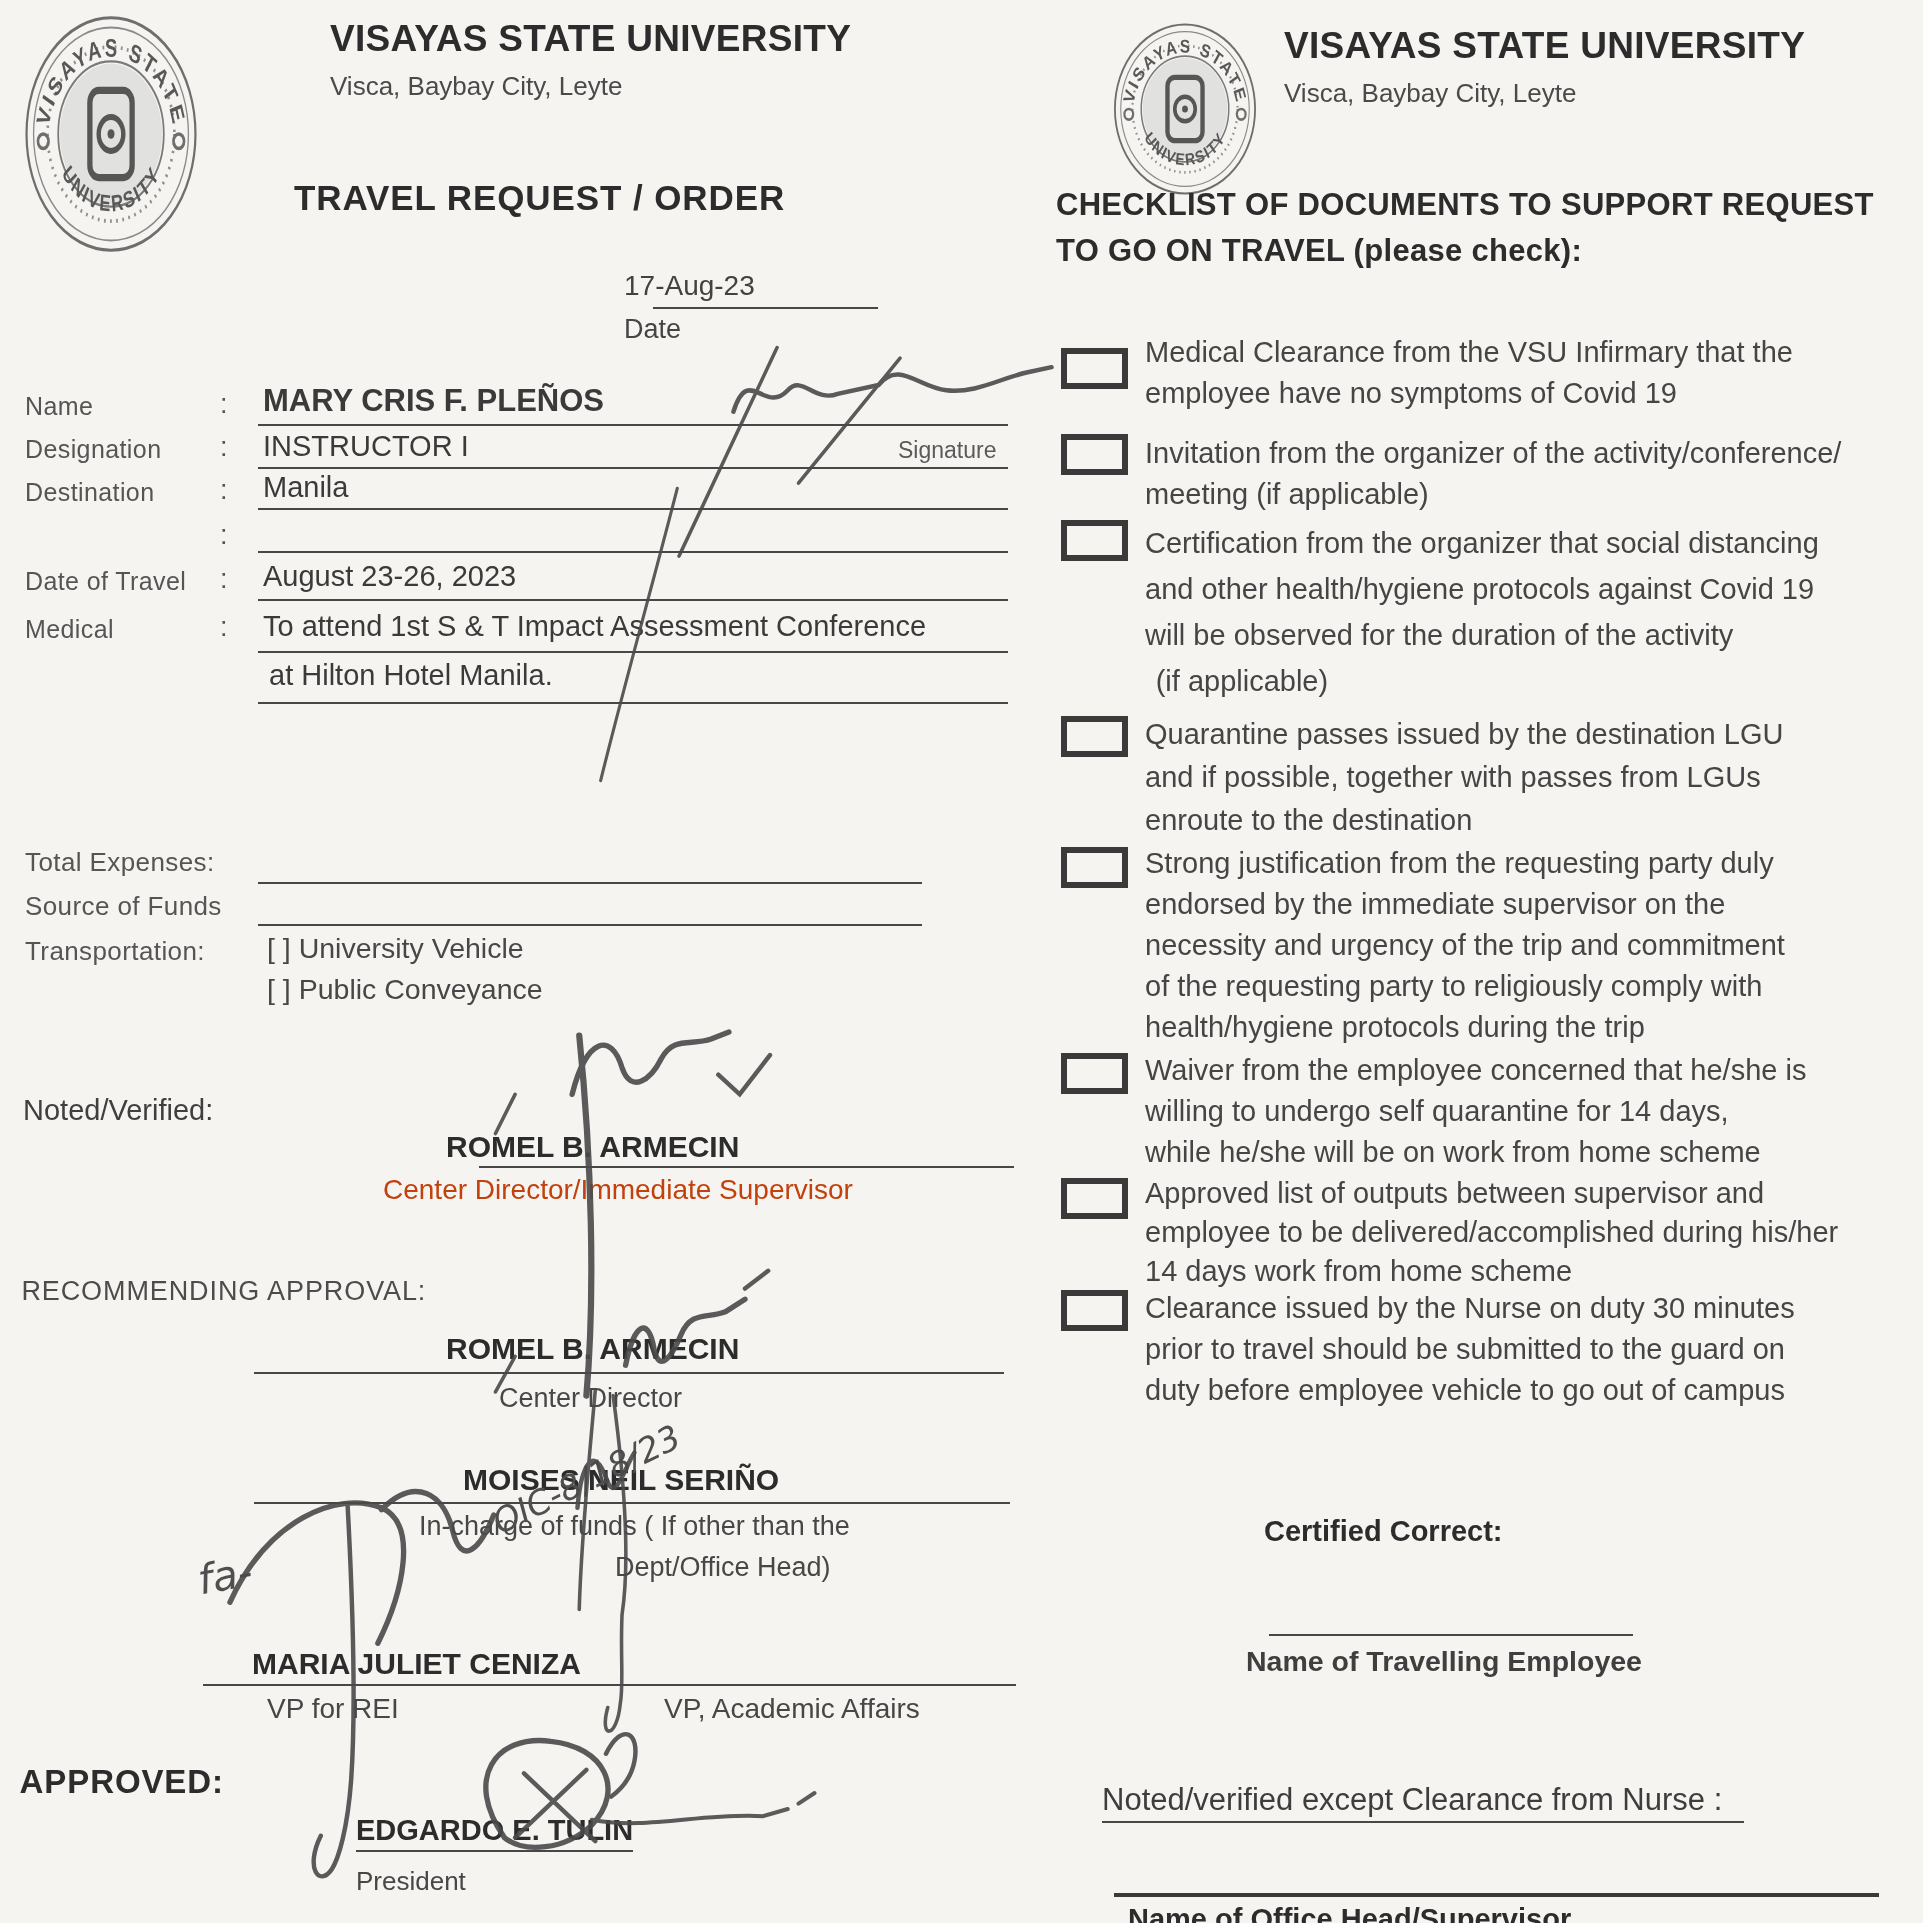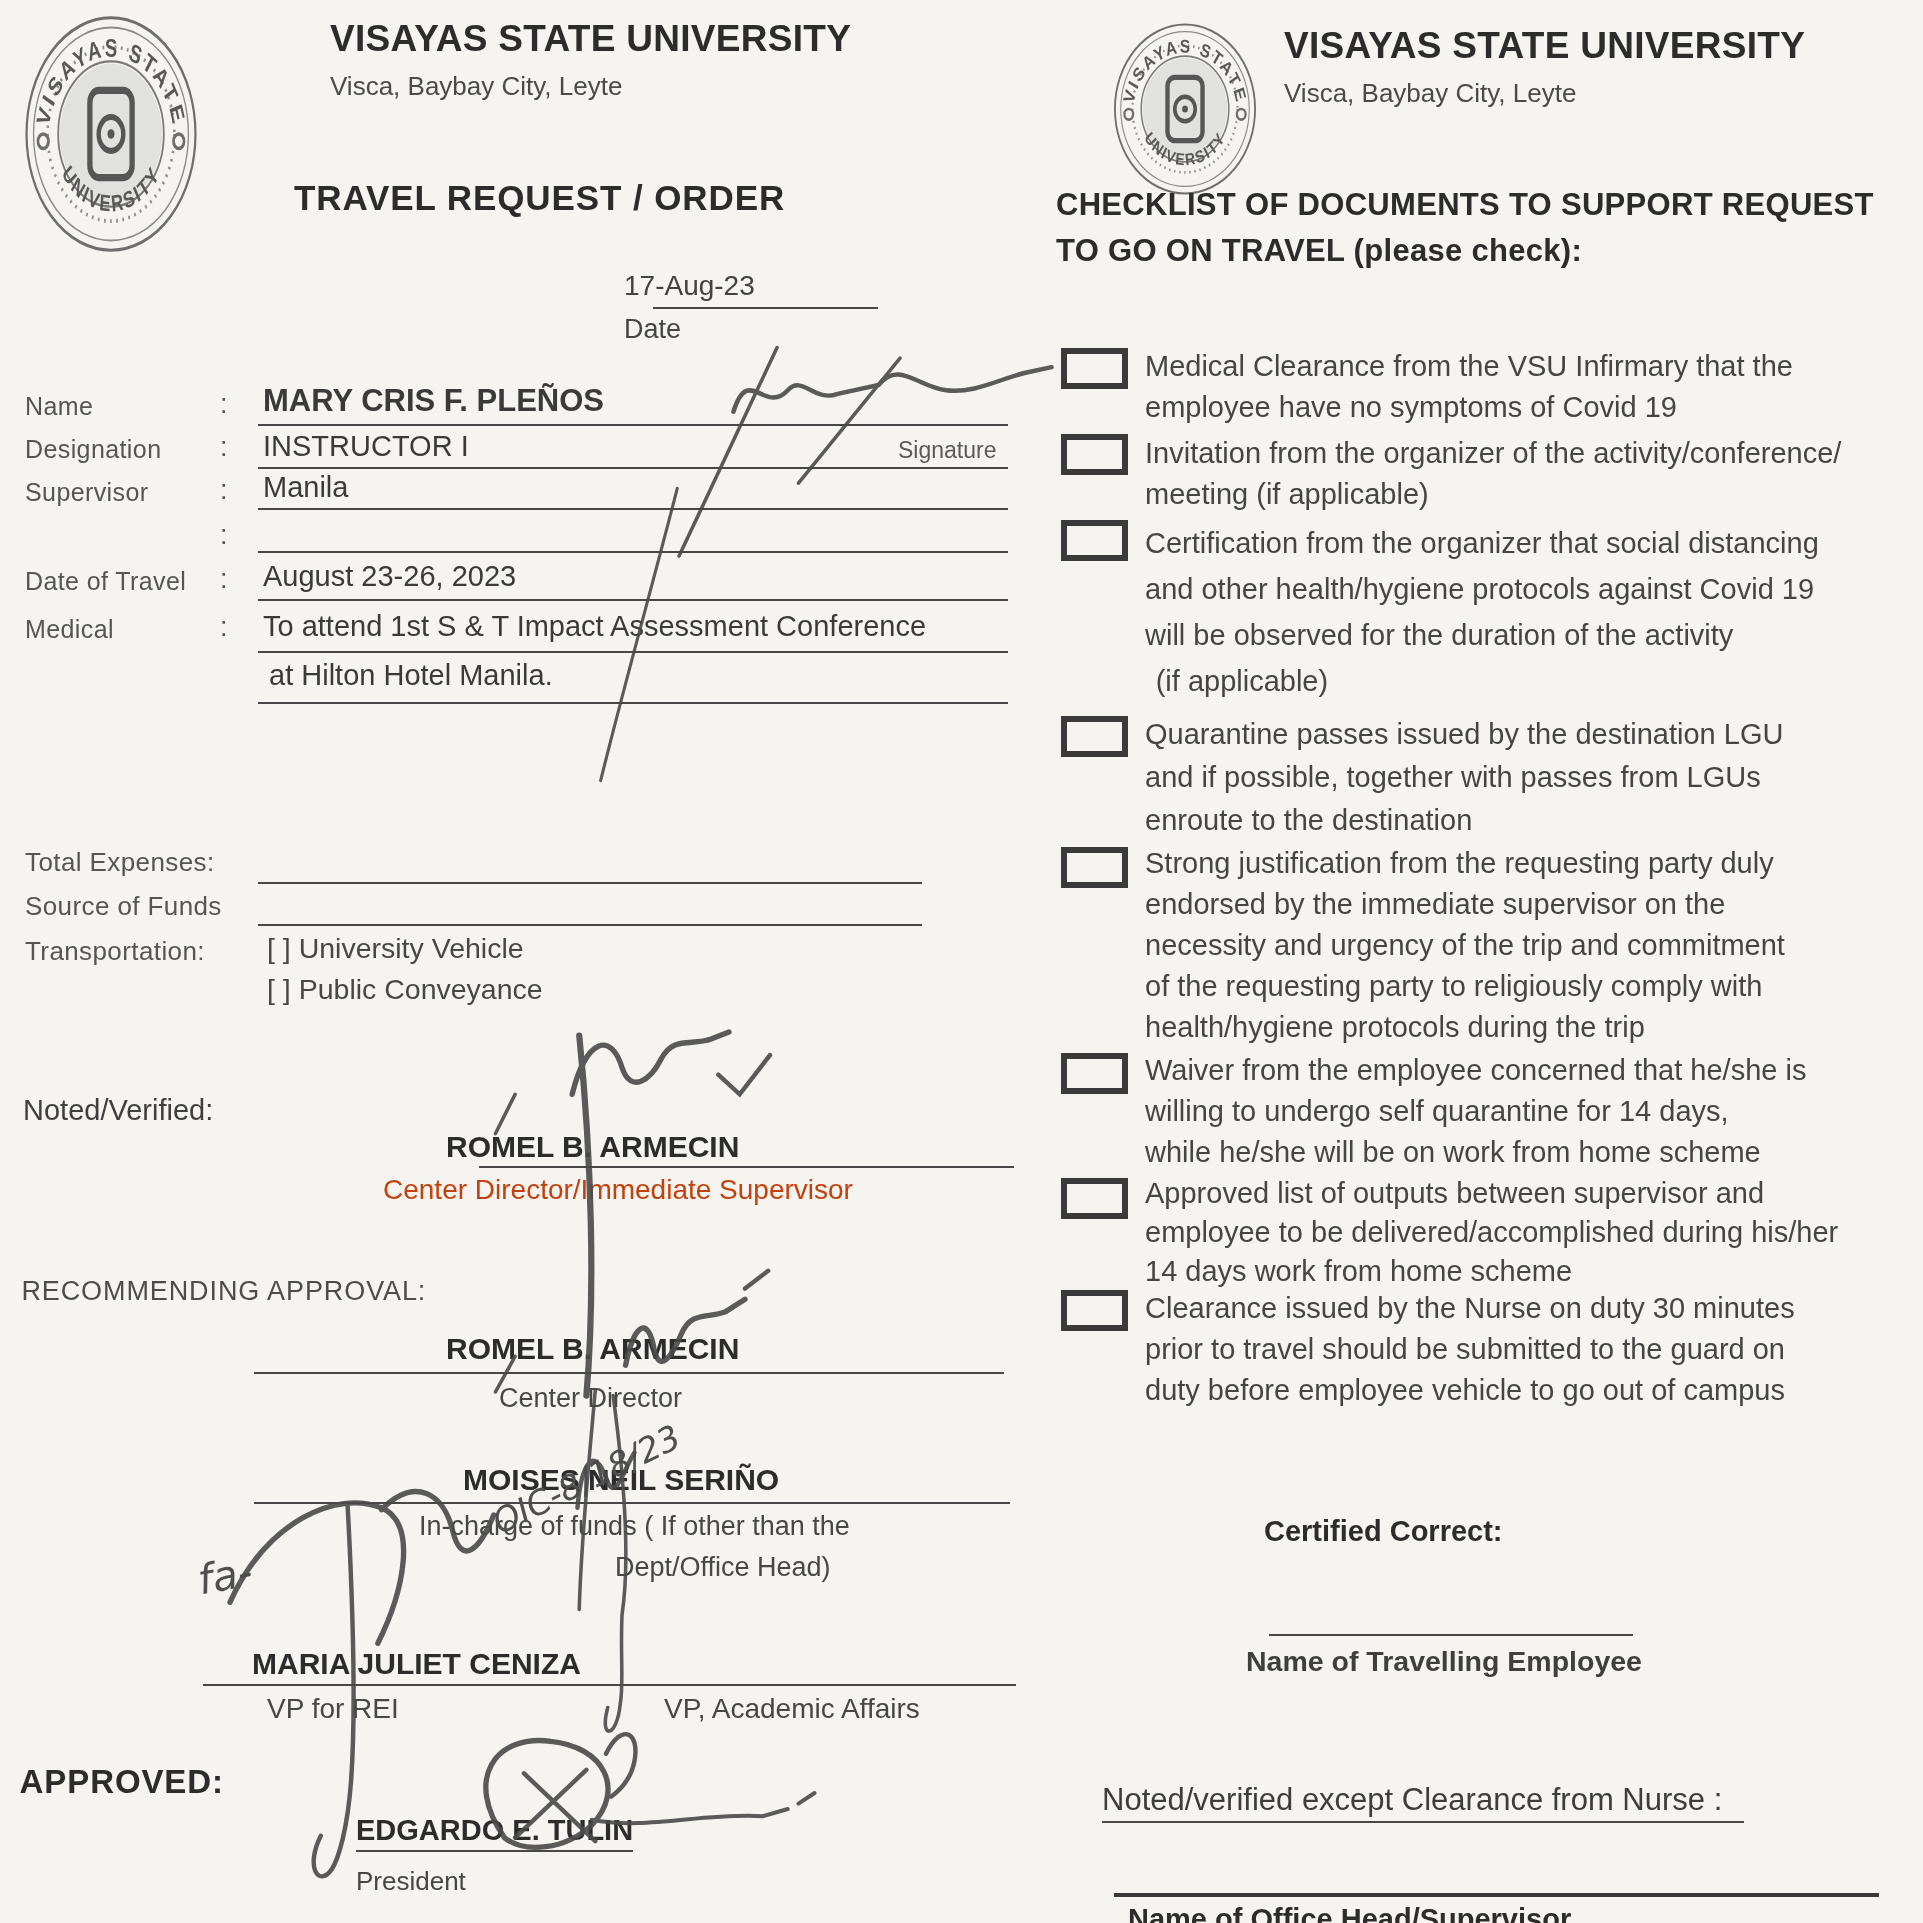--- a/index.html
+++ b/index.html
@@ -66,21 +66,21 @@
   <div class="abs val b ink" style="left:263px;top:383px;font-size:31px">MARY CRIS F. PLEÑOS</div>
   <div class="abs ln" style="left:258px;top:424px;width:750px"></div>
 
   <div class="abs" style="left:898px;top:437px;font-size:23px;color:#5a5a5a">Signature</div>
 
   <div class="abs lbl" style="left:25px;top:435px">Designation</div>
   <div class="abs colon" style="left:220px;top:432px">:</div>
   <div class="abs val" style="left:263px;top:430px">INSTRUCTOR I</div>
   <div class="abs ln" style="left:258px;top:467px;width:750px"></div>
 
-  <div class="abs lbl" style="left:25px;top:478px">Supervisor</div>
+  <div class="abs lbl" style="left:25px;top:478px">Destination</div>
   <div class="abs colon" style="left:220px;top:475px">:</div>
   <div class="abs val" style="left:263px;top:471px">Manila</div>
   <div class="abs ln" style="left:258px;top:508px;width:750px"></div>
 
   <div class="abs colon" style="left:220px;top:520px">:</div>
   <div class="abs ln" style="left:258px;top:551px;width:750px"></div>
 
   <div class="abs lbl" style="left:25px;top:567px">Date of Travel</div>
   <div class="abs colon" style="left:220px;top:564px">:</div>
   <div class="abs val" style="left:263px;top:560px">August 23-26, 2023</div>
@@ -194,21 +194,21 @@
 
   <div class="abs ck" style="left:27px;top:348px"></div>
   <div class="abs ck" style="left:27px;top:434px"></div>
   <div class="abs ck" style="left:27px;top:520px"></div>
   <div class="abs ck" style="left:27px;top:716px"></div>
   <div class="abs ck" style="left:27px;top:847px"></div>
   <div class="abs ck" style="left:27px;top:1053px"></div>
   <div class="abs ck" style="left:27px;top:1178px"></div>
   <div class="abs ck" style="left:27px;top:1290px"></div>
 
-  <div class="abs ck-item-text" style="left:111px;top:346px;width:779px">
+  <div class="abs ck-item-text" style="left:111px;top:332px;width:779px">
     <div>Medical Clearance from the VSU Infirmary that the</div>
     <div>employee have no symptoms of Covid 19</div>
   </div>
   <div class="abs ck-item-text" style="left:111px;top:433px;width:779px">
     <div>Invitation from the organizer of the activity/conference/</div>
     <div>meeting (if applicable)</div>
   </div>
   <div class="abs ck-item-text" style="left:111px;top:520px;width:779px;line-height:46px">
     <div>Certification from the organizer that social distancing</div>
     <div>and other health/hygiene protocols against Covid 19</div>

